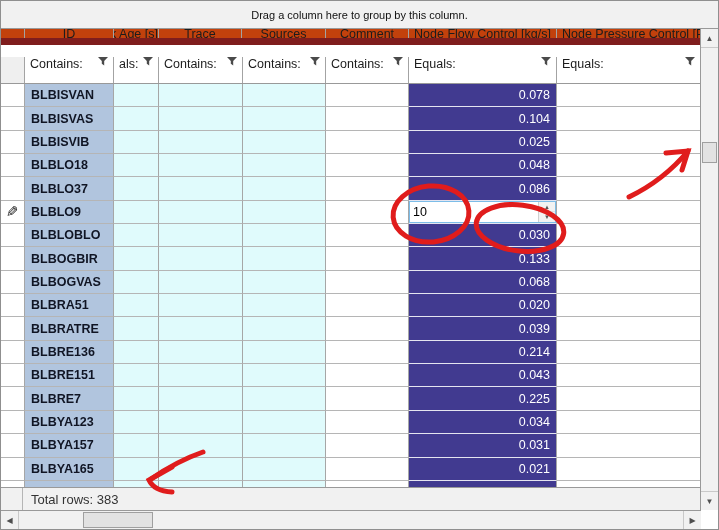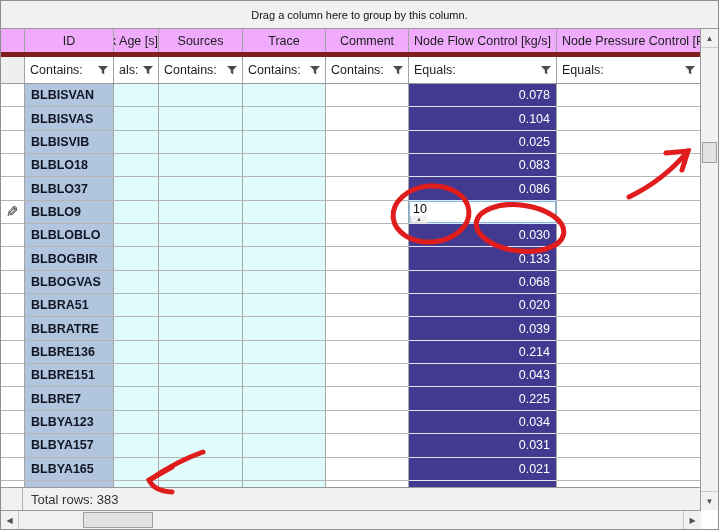--- a/index.html
+++ b/index.html
@@ -13,33 +13,33 @@
     background:var(--panel-bg); border-bottom:1px solid #999;
     display:flex; align-items:center; justify-content:center;
     font-size:11px; color:#111; }
 
   
   .col-indicator{width:24px}.col-id{width:89px}.col-age{width:45px}
   .col-sources{width:84px}.col-trace{width:83px}.col-comment{width:83px}
   .col-flow{width:148px}.col-pressure{width:144px}
 
   
-  .header-row { position:absolute; left:1px; top:29px; width:700px; height:28px;
-    display:flex; background:#f0abfc; border-bottom:5px solid #7f1d1d; }
+  .header-row { position:absolute; left:1px; top:29px; width:700px; height:16px;
+    display:flex; background:#c2410c; border-bottom:7px solid #7f1d1d; }
   .hcell { height:100%; border-right:1px solid #a3a3a3; display:flex;
     align-items:center; justify-content:center; overflow:hidden;
     font-size:12.5px; color:#1c1c1c; white-space:nowrap; flex:none; }
   .hcell.col-age { justify-content:flex-end;text-align:right; }
   .hcell.col-pressure { justify-content:flex-start; padding-left:5px; }
 
   
   .filter-row { position:absolute; left:1px; top:57px; width:700px; height:27px;
     display:flex; background:#fff; border-bottom:1px solid #999; }
   .fcell { height:100%; border-right:1px solid #a3a3a3; display:flex;
-    align-items:center; overflow:hidden; padding:0 5px; font-size:12.5px;
+    align-items:flex-start; overflow:hidden; padding:0 5px; font-size:12.5px;
     color:#1c1c1c; white-space:nowrap; flex:none; }
   .fcell.col-indicator { background:#efefef; padding:0; }
   .funnel { margin-left:auto; flex:none; }
   .funnel path { fill:#4a4a4a; }
 
   
   .rows { position:absolute; left:1px; top:84px; width:700px; height:403px;
     overflow:hidden; background:#fff; }
   .row { display:flex; height:23.35px; }
   .cell { height:100%; border-right:1px solid #a6a6a6;
@@ -51,21 +51,21 @@
   .cyan { background:var(--data-cell-bg); }
   .flow-cell { background:var(--flow-cell-bg); color:#fff;
     justify-content:flex-end; padding-right:6px; position:relative;
     border-bottom-color:#e4e4f0; }
   .pencil { font-size:15px; color:#222; transform:scaleX(-1);
     line-height:1; }
 
   
   .edit-box { position:absolute; left:-1px; right:-1px; top:-1px; bottom:-1px;
     background:#fff; border:2px solid var(--edit-border); display:flex;
-    z-index:3;flex-direction:column; }
+    z-index:3; }
   .edit-value { flex:1; display:flex; align-items:center; padding-left:3px;
     font-size:12.5px; color:#000; }
   .spinner { width:17px; border-left:1px solid #cfcfcf; display:flex;
     flex-direction:column; }
   .spin { flex:1; background:#f2f2f2; display:flex; align-items:center;
     justify-content:center; font-size:6px; color:#555; }
   .spin.up { border-bottom:1px solid #e0e0e0; }
 
   
   .status-bar { position:absolute; left:1px; top:487px; width:700px; height:23px;
@@ -111,25 +111,25 @@
   <div class="header-row">
       <div class="hcell col-indicator">
         <span class="htext"></span>
       </div>
       <div class="hcell col-id">
         <span class="htext">ID</span>
       </div>
       <div class="hcell col-age">
         <span class="htext">k Age [s]</span>
       </div>
+      <div class="hcell col-trace">
+        <span class="htext">Trace</span>
+      </div>
       <div class="hcell col-sources">
         <span class="htext">Sources</span>
-      </div>
-      <div class="hcell col-trace">
-        <span class="htext">Trace</span>
       </div>
       <div class="hcell col-comment">
         <span class="htext">Comment</span>
       </div>
       <div class="hcell col-flow">
         <span class="htext">Node Flow Control [kg/s]</span>
       </div>
       <div class="hcell col-pressure">
         <span class="htext">Node Pressure Control [Pa</span>
       </div>
@@ -223,21 +223,21 @@
 
   <div class="row">
     <div class="cell col-indicator">
       
     </div>
     <div class="cell col-id id-cell">BLBLO18</div>
     <div class="cell col-age cyan"></div>
     <div class="cell col-sources cyan"></div>
     <div class="cell col-trace cyan"></div>
     <div class="cell col-comment"></div>
-    <div class="cell col-flow flow-cell">0.083</div>
+    <div class="cell col-flow flow-cell">0.048</div>
     <div class="cell col-pressure"></div>
   </div>
 
   <div class="row">
     <div class="cell col-indicator">
       
     </div>
     <div class="cell col-id id-cell">BLBLO37</div>
     <div class="cell col-age cyan"></div>
     <div class="cell col-sources cyan"></div>

